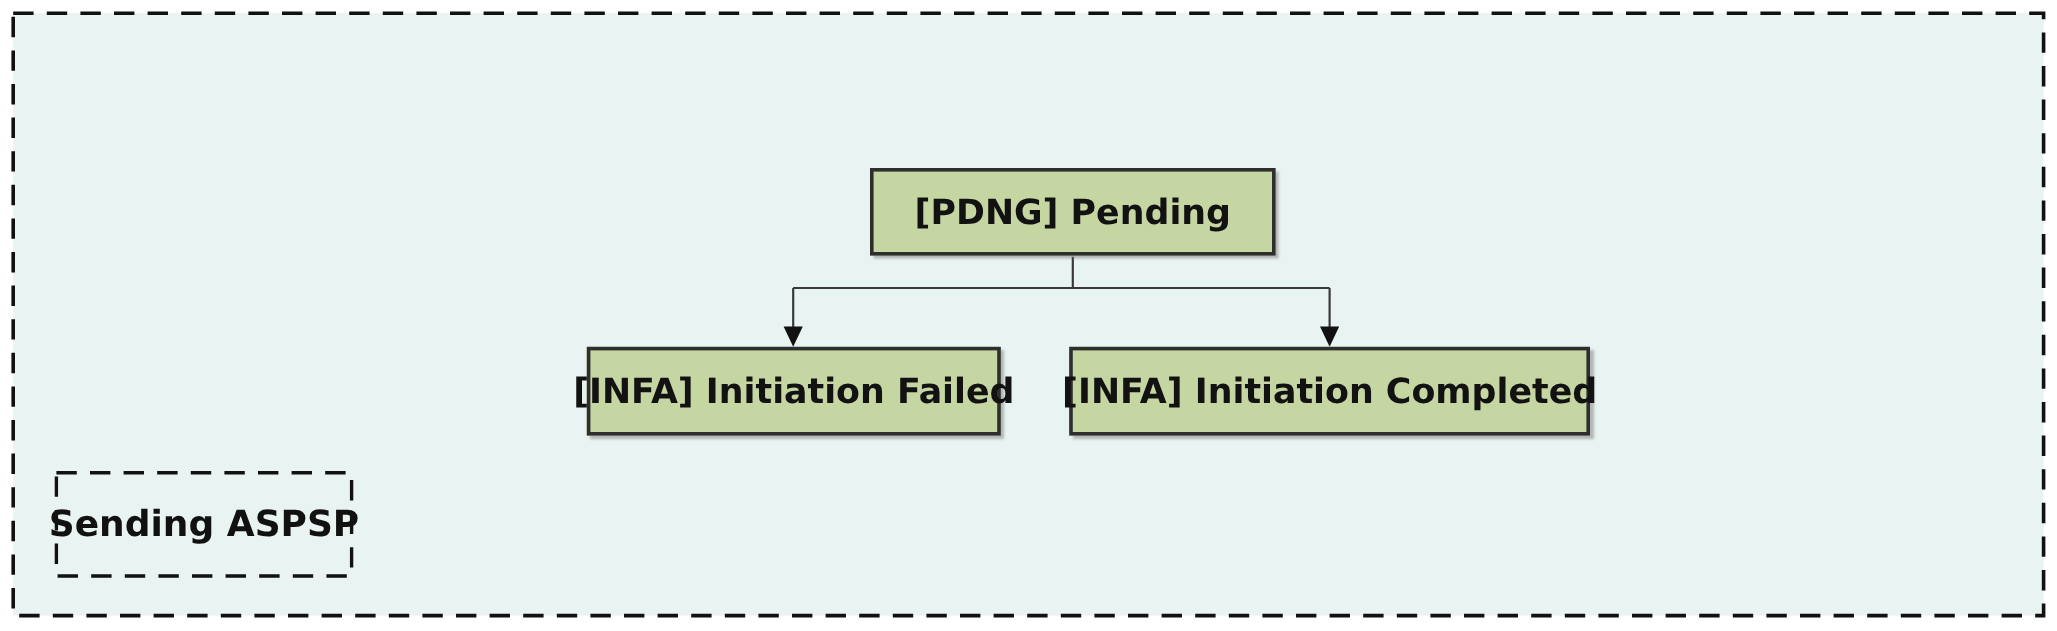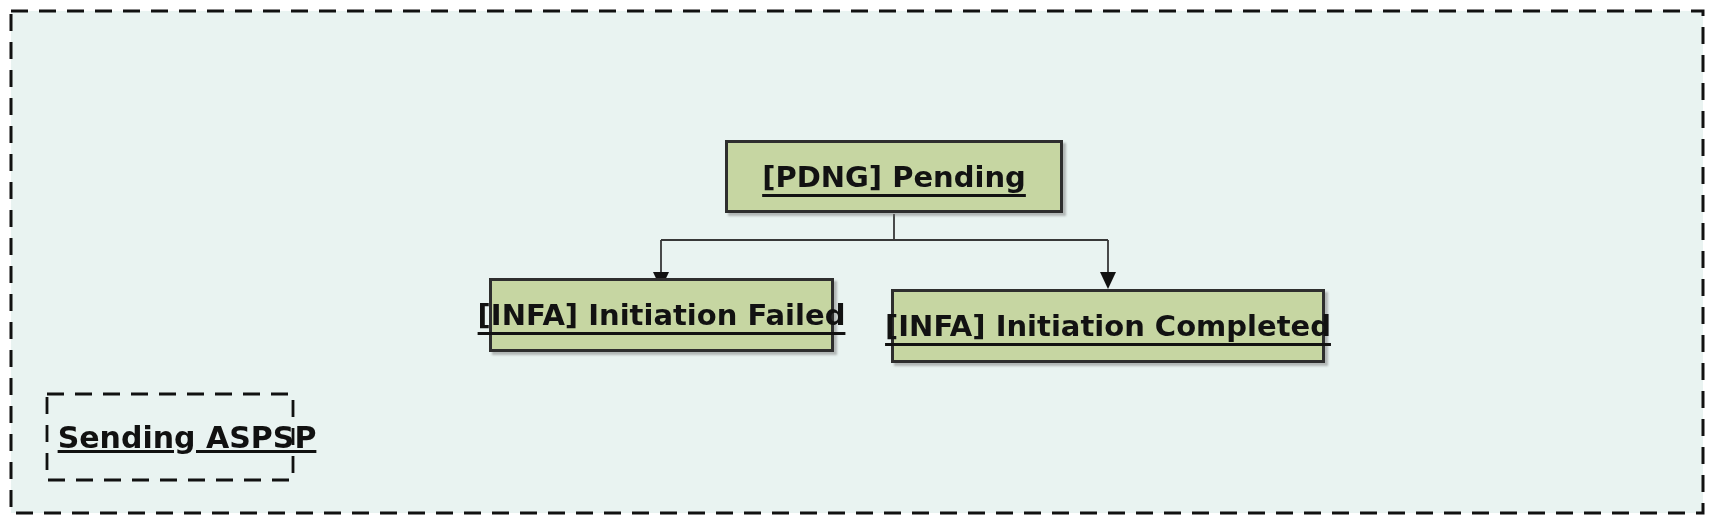--- a/index.html
+++ b/index.html
@@ -30,42 +30,40 @@
     display: flex;
     align-items: center;
     justify-content: center;
     font-weight: bold;
     font-size: 29px;
     color: #121212;
     cursor: pointer;
     white-space: nowrap;
   }
   .state .state-label {
-    text-decoration: underline;
     text-decoration-thickness: 2.5px;
     text-underline-offset: 7px;
     text-decoration-color: #121212;
   }
   #state-pdng { left: 725px; top: 140px; width: 338px; height: 73px; }
-  #state-infa { left: 489px; top: 278px; width: 345px; height: 74px; }
+  #state-infa { left: 489px; top: 289px; width: 345px; height: 74px; }
   #state-inco { left: 891px; top: 289px; width: 434px; height: 74px; }
   .boundary-label {
     position: absolute;
-    left: 64px;
+    left: 47px;
     top: 394px;
     width: 246px;
     height: 86px;
     display: flex;
     align-items: center;
     justify-content: center;
     font-weight: bold;
     font-size: 30px;
     color: #111111;
     white-space: nowrap;
-    text-decoration: underline;
   }
 </style>
 </head>
 <body>
 
 <div class="canvas">
 
   <svg class="overlay-svg" width="1714" height="526" viewBox="0 0 1714 526">
 
     <rect x="11" y="11" width="1692" height="502" stroke="#111111" stroke-width="3" stroke-dasharray="17 11" fill="#e9f3f1"></rect>

